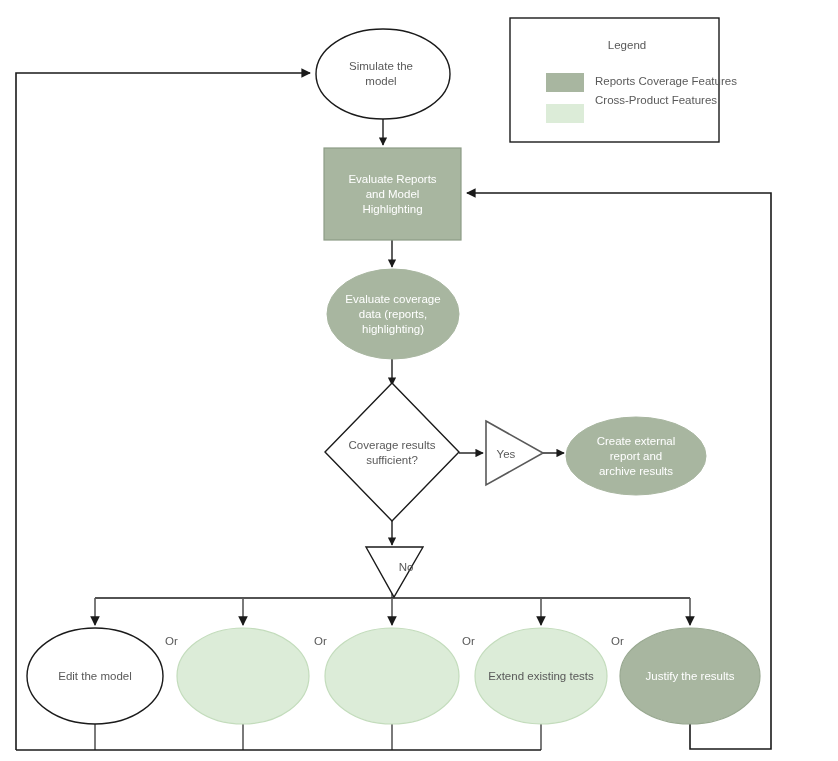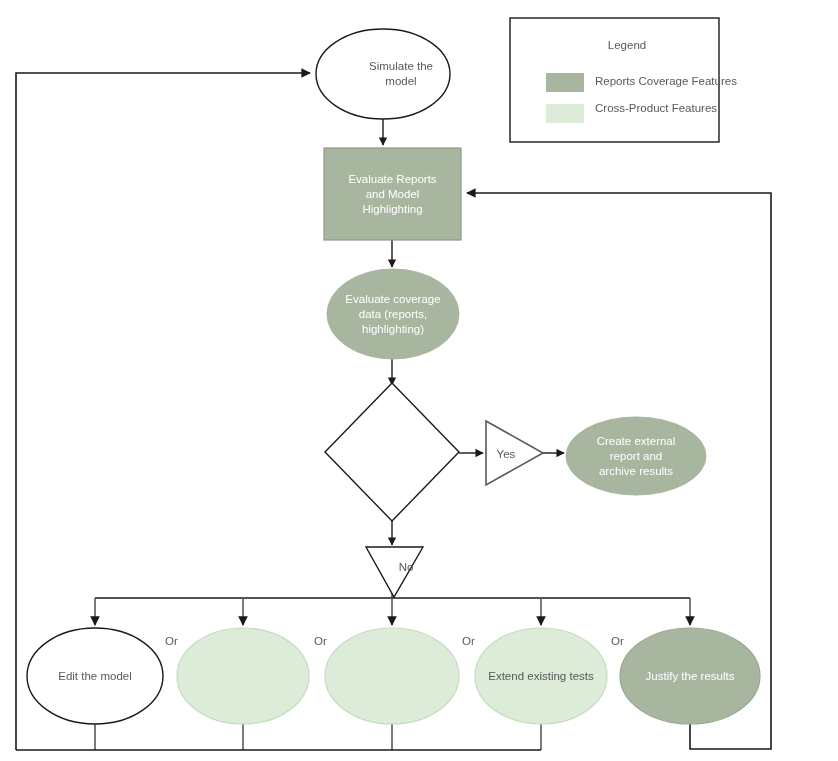--- a/index.html
+++ b/index.html
@@ -149,31 +149,33 @@
 
     <ellipse cx="392" cy="676" rx="67" ry="48" fill="#dcecd8" stroke="#c3dcbc" stroke-width="1.2"></ellipse>
 
     <ellipse cx="541" cy="676" rx="66" ry="48" fill="#dcecd8" stroke="#c3dcbc" stroke-width="1.2"></ellipse>
 
     <ellipse cx="690" cy="676" rx="70" ry="48" fill="#a8b6a0" stroke="#98a890" stroke-width="1.2"></ellipse>
 
     <rect x="510" y="18" width="209" height="124" fill="#ffffff" stroke="#1a1a1a" stroke-width="1.4"></rect>
   </svg>
 
-  <div class="node-label" style="left:316px; top:52px; width:130px; height:44px;padding-left:20px;">Simulate the
+  <div class="node-label" style="left:316px; top:52px; width:130px; height:44px;">Simulate the
 model</div>
 
   <div class="node-label light-text" style="left:324px; top:163px; width:137px; height:62px;">Evaluate Reports
 and Model
 Highlighting</div>
 
   <div class="node-label light-text" style="left:327px; top:291px; width:132px; height:47px;">Evaluate coverage
 data (reports,
 highlighting)</div>
 
+  <div class="node-label" style="left:329px; top:431px; width:126px; height:44px;">Coverage results
+sufficient?</div>
 
   <div class="node-label" style="left:489px; top:446px; width:34px; height:16px;">Yes</div>
 
   <div class="node-label light-text" style="left:571px; top:433px; width:130px; height:47px;">Create external
 report and
 archive results</div>
 
   <div class="node-label" style="left:377px; top:559px; width:34px; height:16px;margin-left:12px;">No</div>
 
   <div class="node-label" style="left:31px; top:668px; width:128px; height:17px;">Edit the model</div>
@@ -189,16 +191,16 @@
   <div class="edge-label" style="left:462px; top:634px;">Or</div>
   <div class="edge-label" style="left:611px; top:634px;">Or</div>
 
   <div style="position:absolute; left:510px; top:18px; width:234px; height:124px;">
     <div class="legend-title" style="top:21px;">Legend</div>
 
     <div class="legend-swatch" style="left:36px; top:55px; background:#a8b6a0;"></div>
     <div class="legend-text" style="left:85px; top:57px;">Reports Coverage Features</div>
 
     <div class="legend-swatch" style="left:36px; top:86px; background:#dcecd8;"></div>
-    <div class="legend-text" style="left:85px; top:84px;text-align:center;">Cross-Product Features</div>
+    <div class="legend-text" style="left:85px; top:76px;text-align:center;">Cross-Product Features</div>
   </div>
 
 </div>
 
 </body></html>

